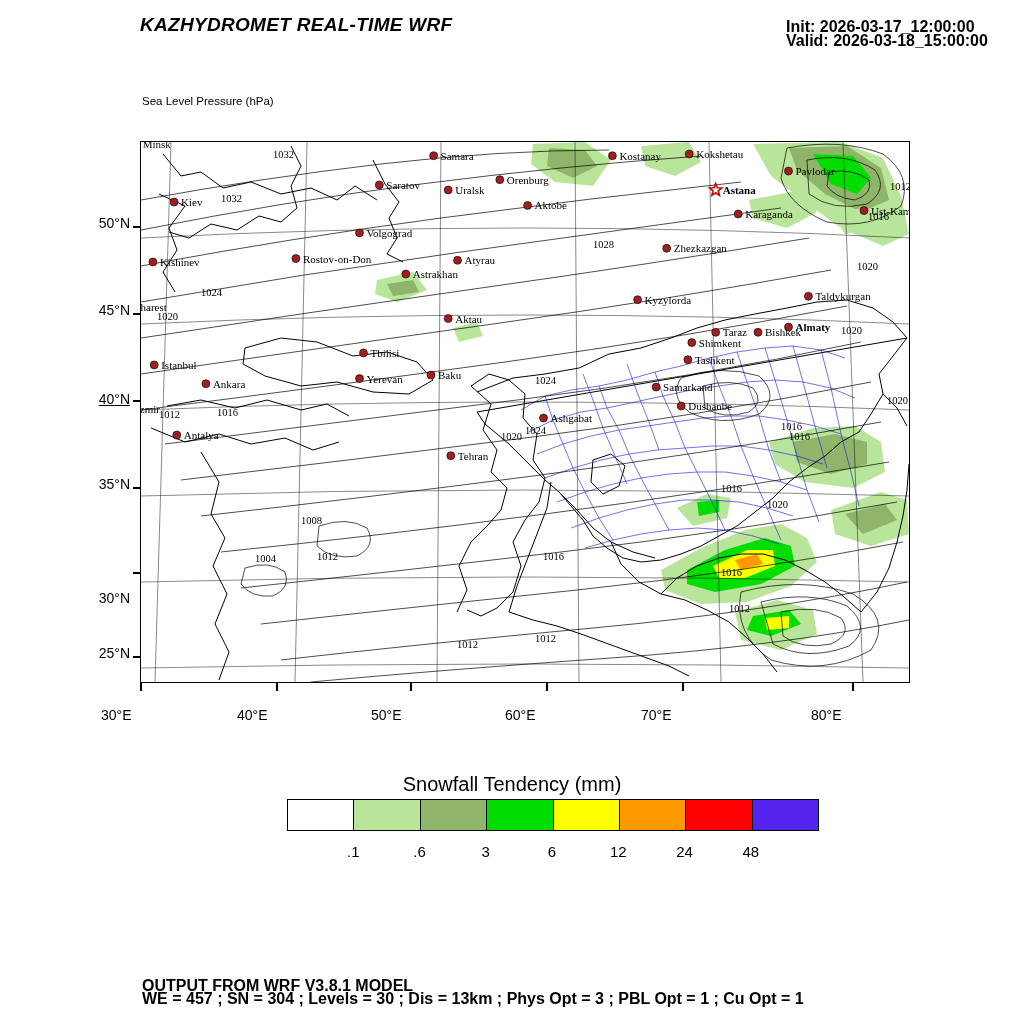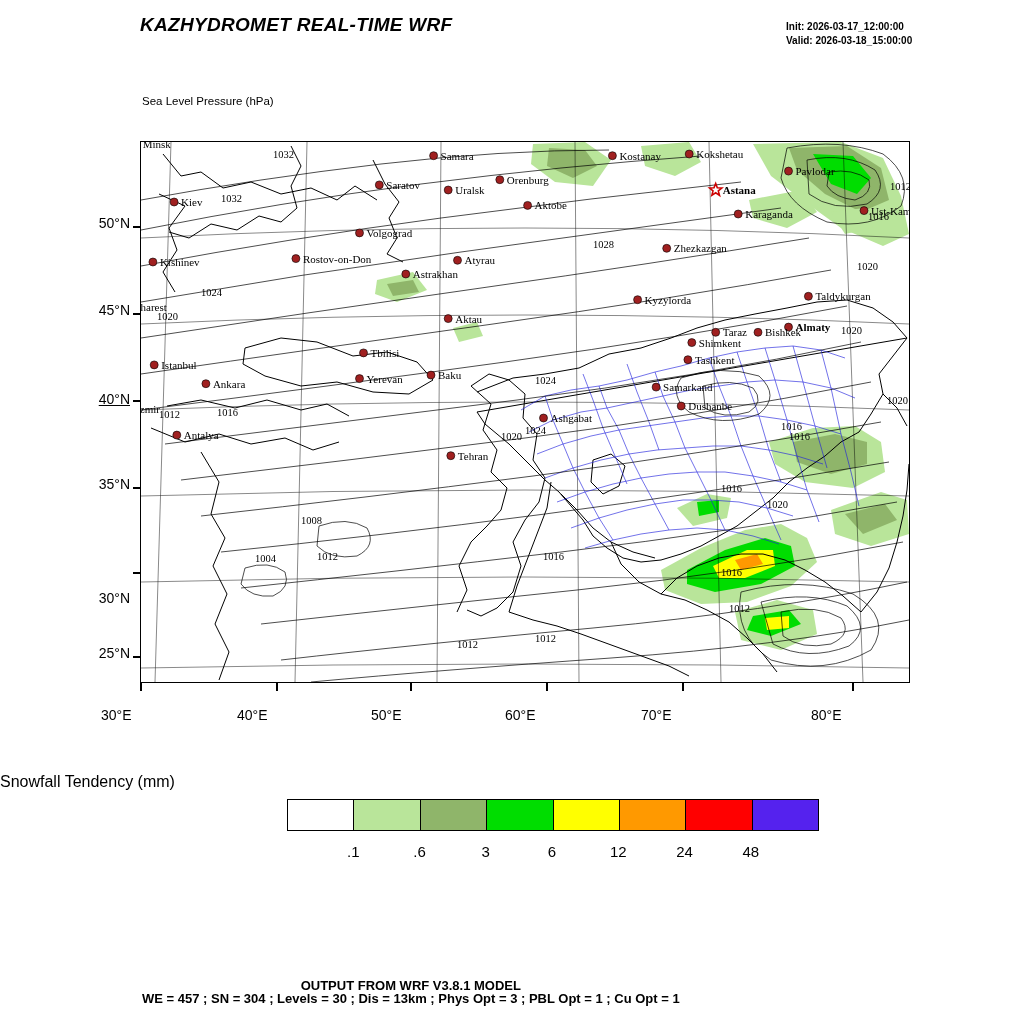--- a/index.html
+++ b/index.html
@@ -21,21 +21,21 @@
     left: 140px;
     top: 14px;
     font-size: 19px;
     font-weight: bold;
     letter-spacing: 0.3px;
     font-style: italic;
   }
   #init-block {
     left: 786px;
     top: 20px;
-    font-size: 10px;
+    font-size: 16px;
     font-weight: bold;
     line-height: 14px;
   }
   #field-desc {
     left: 142px;
     top: 94px;
     font-size: 11.5px;
     line-height: 15px;
   }
 
@@ -61,22 +61,22 @@
   .xlab {
     font-size: 14px;
     text-align: left;
     width: 80px;
   }
   .tickmark { background: #000; }
 
   
   #cbar-title {
     left: 0; top: 773px; width: 1024px;
-    text-align: left;
-    font-size: 16px;
+    text-align: center;
+    font-size: 20px;
   }
   #cbar {
     left: 287px;
     top: 799px;
     width: 530px;
     height: 30px;
     display: flex;
     border: 1px solid #000;
     box-sizing: content-box;
   }
@@ -92,24 +92,23 @@
     position: absolute;
     font-size: 15px;
     transform: translateX(-50%);
     top: 0;
   }
 
   
   #footer {
     left: 142px;
     top: 979px;
-    font-size: 13px;
+    font-size: 16px;
     font-weight: bold;
     line-height: 13px;
-    text-align: center;
   }
 
   
   .city-dot { fill: #a02020; stroke: #000; stroke-width: 0.6; }
   .city-label { font-family: "Liberation Serif", serif; font-size: 11px; fill: #000; }
   .city-label.bold { font-weight: bold; }
 </style>
 </head>
 <body>
 

